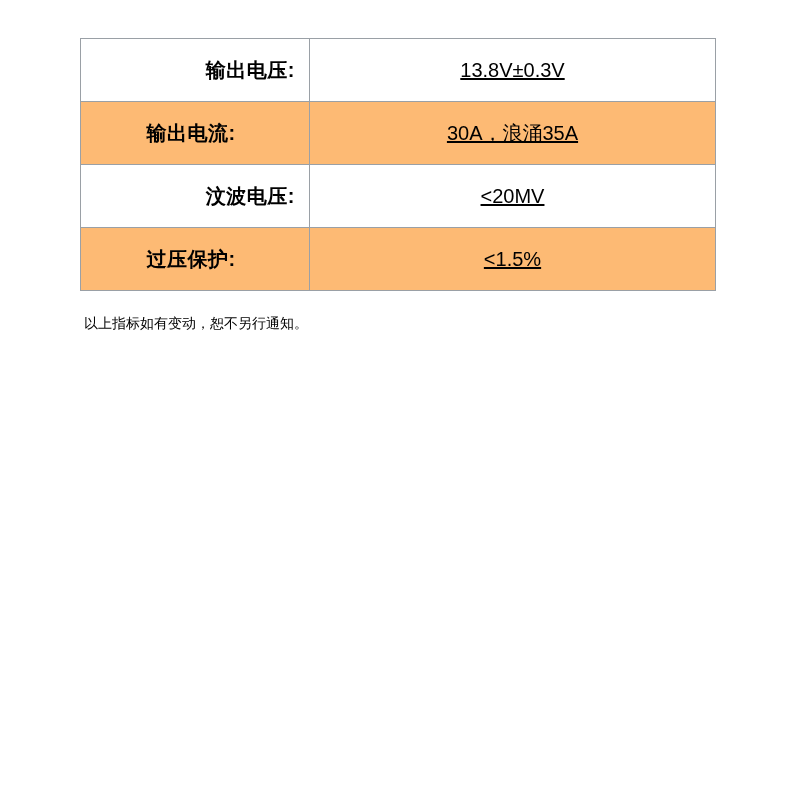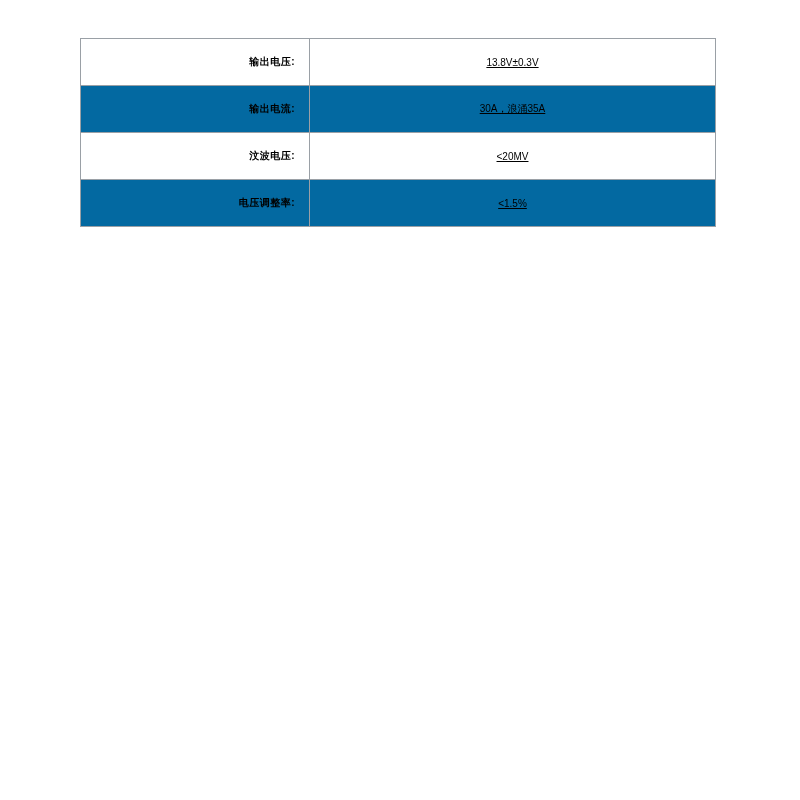--- a/index.html
+++ b/index.html
@@ -24,26 +24,27 @@
     left: 80px;
     top: 38px;
     width: 636px;
     border-collapse: collapse;
     table-layout: fixed;
     border: 1px solid #9aa0a6;
   }
   .spec-table td {
     border: 1px solid #9aa0a6;
     height: 38px;
-    padding: 4px 6px;
-    font-size: 10px;
+    padding: 12px 6px;
+    font-size: 20px;
     vertical-align: middle;
   }
   .spec-table tr.alt td {
-    background: #0369a1;
+    background: #fdba74;
+    text-align: center;
   }
   .spec-table tr.plain td {
     background: #ffffff;
   }
   .col-label {
     width: 208px;
     text-align: right;
     padding-right: 14px !important;
     font-weight: bold;
     letter-spacing: 0.5px;
@@ -78,20 +79,21 @@
       </tr>
       <tr class="alt">
         <td class="col-label">输出电流:</td>
         <td class="col-value">30A，浪涌35A</td>
       </tr>
       <tr class="plain">
         <td class="col-label">汶波电压:</td>
         <td class="col-value">&lt;20MV</td>
       </tr>
       <tr class="alt">
-        <td class="col-label">电压调整率:</td>
+        <td class="col-label">过压保护:</td>
         <td class="col-value">&lt;1.5%</td>
       </tr>
     </tbody>
   </table>
 
+  <div class="note">以上指标如有变动，恕不另行通知。</div>
 
 </div>
 
 </body></html>

